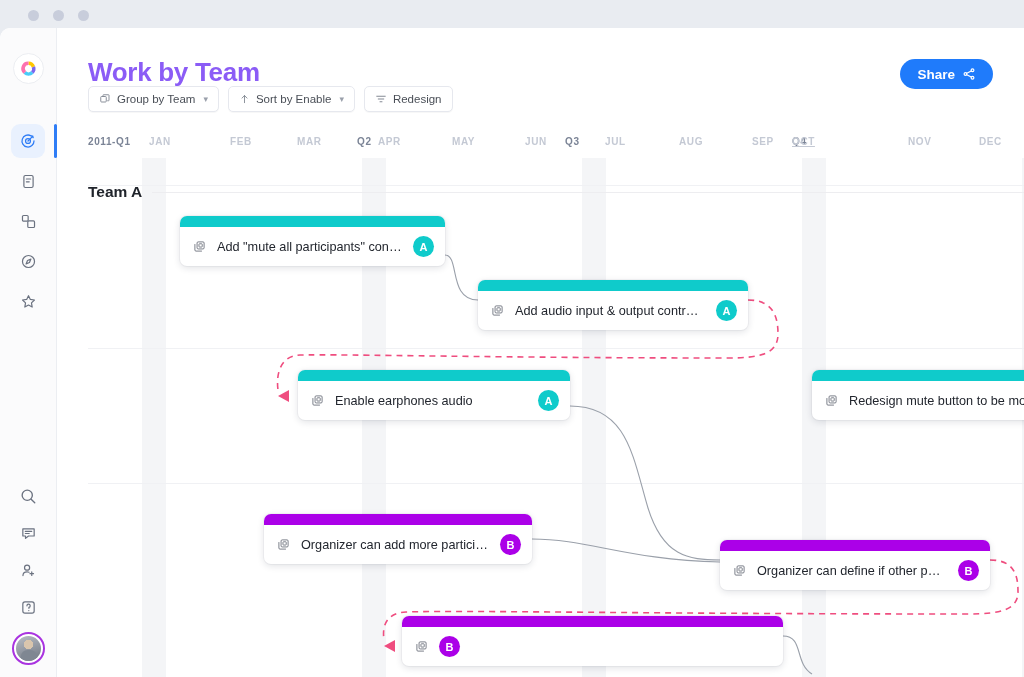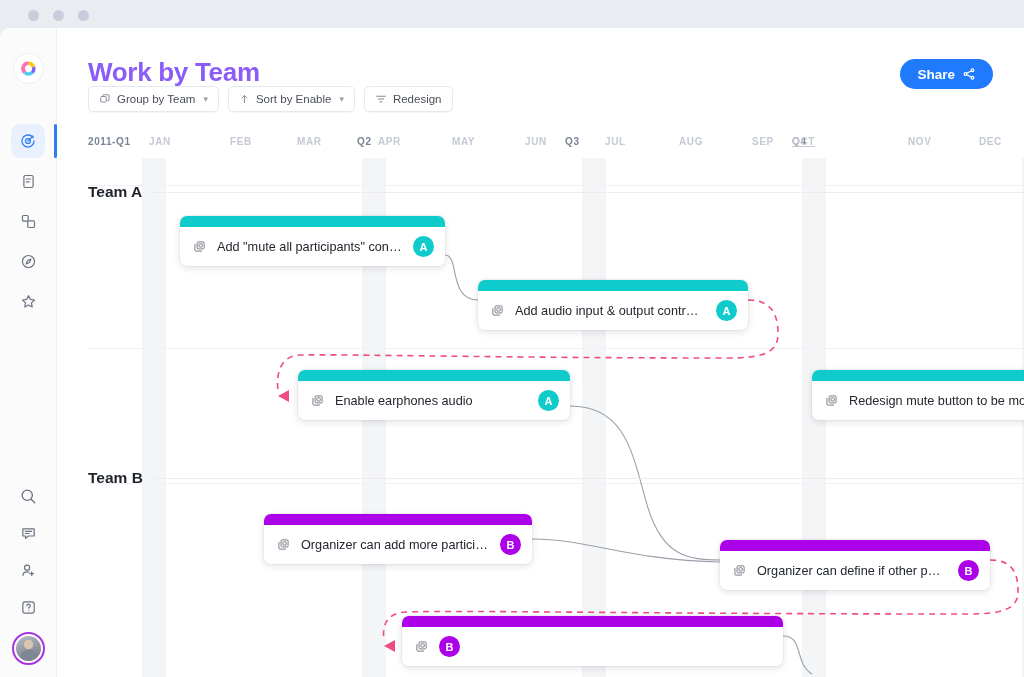--- a/index.html
+++ b/index.html
@@ -337,24 +337,20 @@
             <path d="M695 478 C 716 478, 706 505, 724 516" fill="none" stroke="#9aa0aa" stroke-width="1.1"></path>
             <path d="M660 142 C 686 142, 690 160, 690 176 C 690 196, 672 200, 640 200 C 420 200, 250 196, 212 197 C 192 198, 188 216, 190 232" fill="none" stroke="#ef4d7f" stroke-width="1.6" stroke-dasharray="6 5"></path>
             <path d="M190 238 l11 -6 l0 12 z" fill="#ef4d7f"></path>
             <path d="M902 402 C 928 402, 930 420, 930 434 C 930 452, 912 456, 880 456, 560 456, 370 452, 318 454 C 298 455, 294 468, 296 482" fill="none" stroke="#ef4d7f" stroke-width="1.6" stroke-dasharray="6 5"></path>
             <path d="M296 488 l11 -6 l0 12 z" fill="#ef4d7f"></path>
           </svg>
           <div class="group-head" style="top: 13px; margin-top: 12px;">
             <div class="group-name">Team A</div>
             <div class="group-rule"></div>
           </div>
-          <div class="group-head" style="top: 311px;">
-            <div class="group-name">Team B</div>
-            <div class="group-rule"></div>
-          </div>
           <div class="card" style="left: 92px; top: 58px; width: 265px;">
             <div class="card-bar" style="background: rgb(15, 203, 203);"></div>
             <div class="card-body">
               <span class="task-ico">
                 <svg width="13" height="13" viewBox="0 0 24 24" fill="none" stroke="currentColor" stroke-width="1.7" stroke-linejoin="round">
                   <rect x="7.5" y="3.5" width="13" height="13" rx="2"></rect>
                   <path d="M16.5 20.5h-11a2 2 0 0 1-2-2v-11"></path>
                   <rect x="11" y="7" width="6" height="6" rx="1"></rect>
                 </svg>
               </span>

